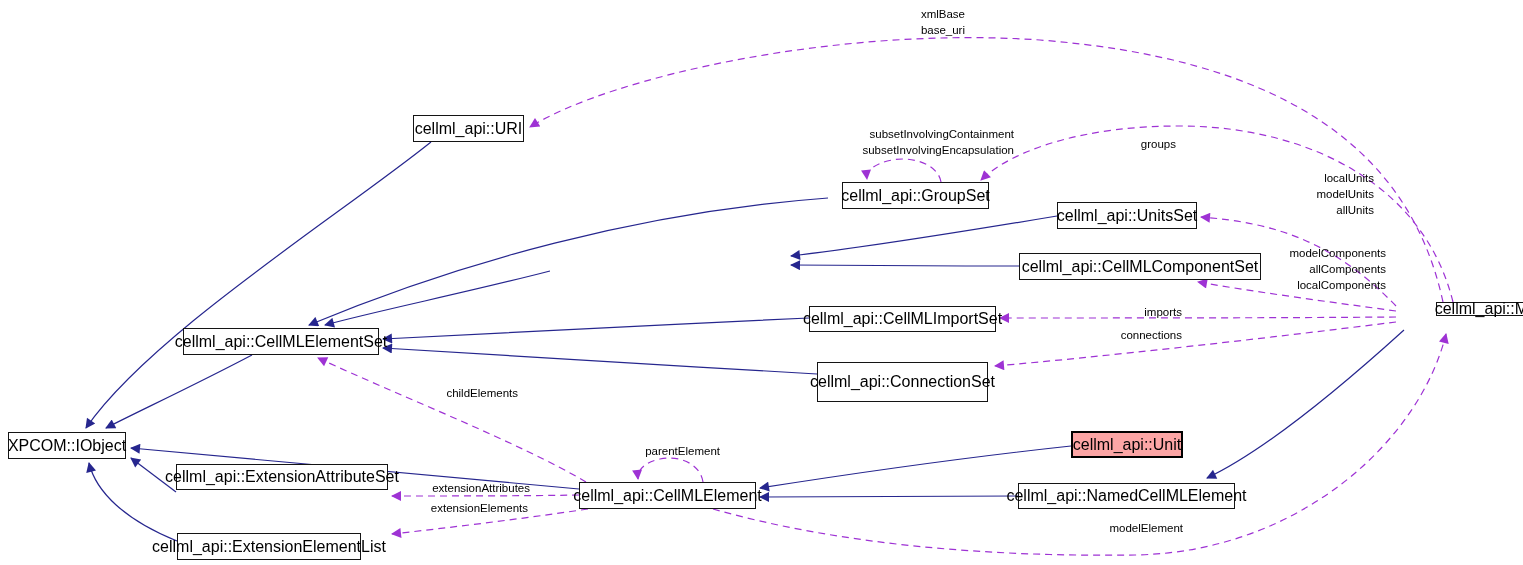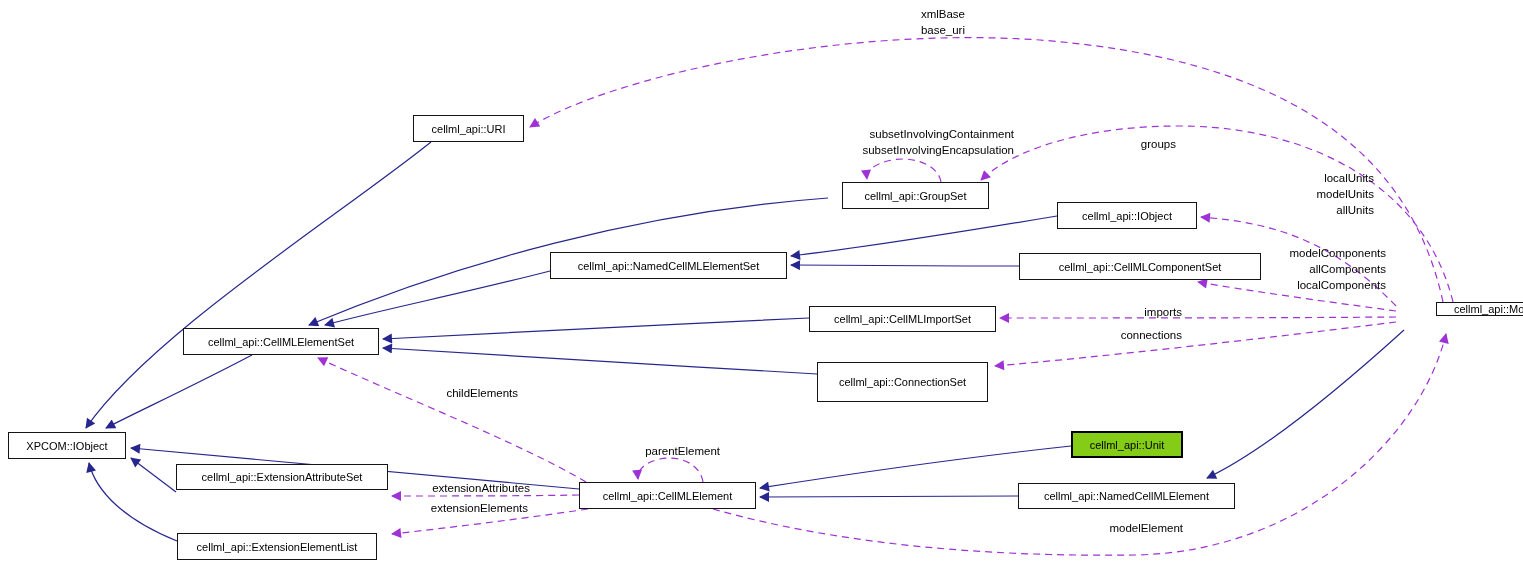--- a/index.html
+++ b/index.html
@@ -12,26 +12,26 @@
   }
   #edges{position:absolute;left:0;top:0;width:1523px;height:565px;}
   .edge-inherit{fill:none;stroke:#26268e;stroke-width:1.2px;}
   .edge-usage{fill:none;stroke:#9e32d4;stroke-width:1.2px;stroke-dasharray:7 5;}
   .node{
     position:absolute;
     box-sizing:border-box;
     background:#ffffff;
     border:1px solid #141414;
     display:flex;align-items:center;justify-content:center;
-    font-size:11px;color:#000000;
+    font-size:16px;color:#000000;
     white-space:nowrap;
     z-index:2;
   }
   .node.highlight{
-    background:#84cc16;
+    background:#fca5a5;
     border:2px solid #000000;
   }
   .elabel{
     position:absolute;
     font-size:11.5px;line-height:16px;color:#000000;
     text-align:right;
     white-space:pre-line;
     z-index:1;
   }
 </style>
@@ -75,32 +75,31 @@
     <path class="edge-usage" d="M 703 482 C 700 463 678 455 660 459 C 646 462 637 469 638 479" marker-end="url(#ah-usage)"></path>
     <path class="edge-usage" d="M 579 495 C 520 496 455 496 392 496" marker-end="url(#ah-usage)"></path>
     <path class="edge-usage" d="M 588 509 C 520 519 455 527 392 534" marker-end="url(#ah-usage)"></path>
     <path class="edge-usage" d="M 713 509 C 840 545 990 557 1135 555 C 1300 552 1420 440 1446 334" marker-end="url(#ah-usage)"></path>
     <path class="edge-usage" d="M 941 182 C 938 164 912 156 892 160 C 876 163 866 170 867 179" marker-end="url(#ah-usage)"></path>
   </svg>
 
   <div class="node" style="left:8px;top:432px;width:118px;height:27px">XPCOM::IObject</div>
   <div class="node" style="left:413px;top:115px;width:111px;height:27px">cellml_api::URI</div>
   <div class="node" style="left:183px;top:328px;width:196px;height:27px">cellml_api::CellMLElementSet</div>
-  <div class="node" style="left:550px;top:252px;width:237px;height:27px">cellml_api::NamedCellMLElementSet</div>
   <div class="node" style="left:842px;top:182px;width:147px;height:27px">cellml_api::GroupSet</div>
-  <div class="node" style="left:1057px;top:202px;width:140px;height:27px">cellml_api::IObject</div>
+  <div class="node" style="left:1057px;top:202px;width:140px;height:27px">cellml_api::UnitsSet</div>
   <div class="node" style="left:1019px;top:253px;width:242px;height:27px">cellml_api::CellMLComponentSet</div>
   <div class="node" style="left:809px;top:306px;width:187px;height:26px">cellml_api::CellMLImportSet</div>
   <div class="node" style="left:817px;top:362px;width:171px;height:40px">cellml_api::ConnectionSet</div>
   <div class="node" style="left:1436px;top:302px;width:121px;height:14px">cellml_api::Model</div>
   <div class="node highlight" style="left:1071px;top:431px;width:112px;height:27px">cellml_api::Unit</div>
   <div class="node" style="left:579px;top:482px;width:177px;height:27px">cellml_api::CellMLElement</div>
   <div class="node" style="left:1018px;top:483px;width:217px;height:26px">cellml_api::NamedCellMLElement</div>
   <div class="node" style="left:176px;top:464px;width:212px;height:26px">cellml_api::ExtensionAttributeSet</div>
-  <div class="node" style="left:177px;top:533px;width:200px;height:27px">cellml_api::ExtensionElementList</div>
+  <div class="node" style="left:177px;top:533px;width:184px;height:27px">cellml_api::ExtensionElementList</div>
 
   <div class="elabel" style="left:845px;top:6px;width:120px">xmlBase
 base_uri</div>
   <div class="elabel" style="left:1076px;top:136px;width:100px">groups</div>
   <div class="elabel" style="left:1254px;top:170px;width:120px">localUnits
 modelUnits
 allUnits</div>
   <div class="elabel" style="left:1246px;top:245px;width:140px">modelComponents
 allComponents
 localComponents</div>

